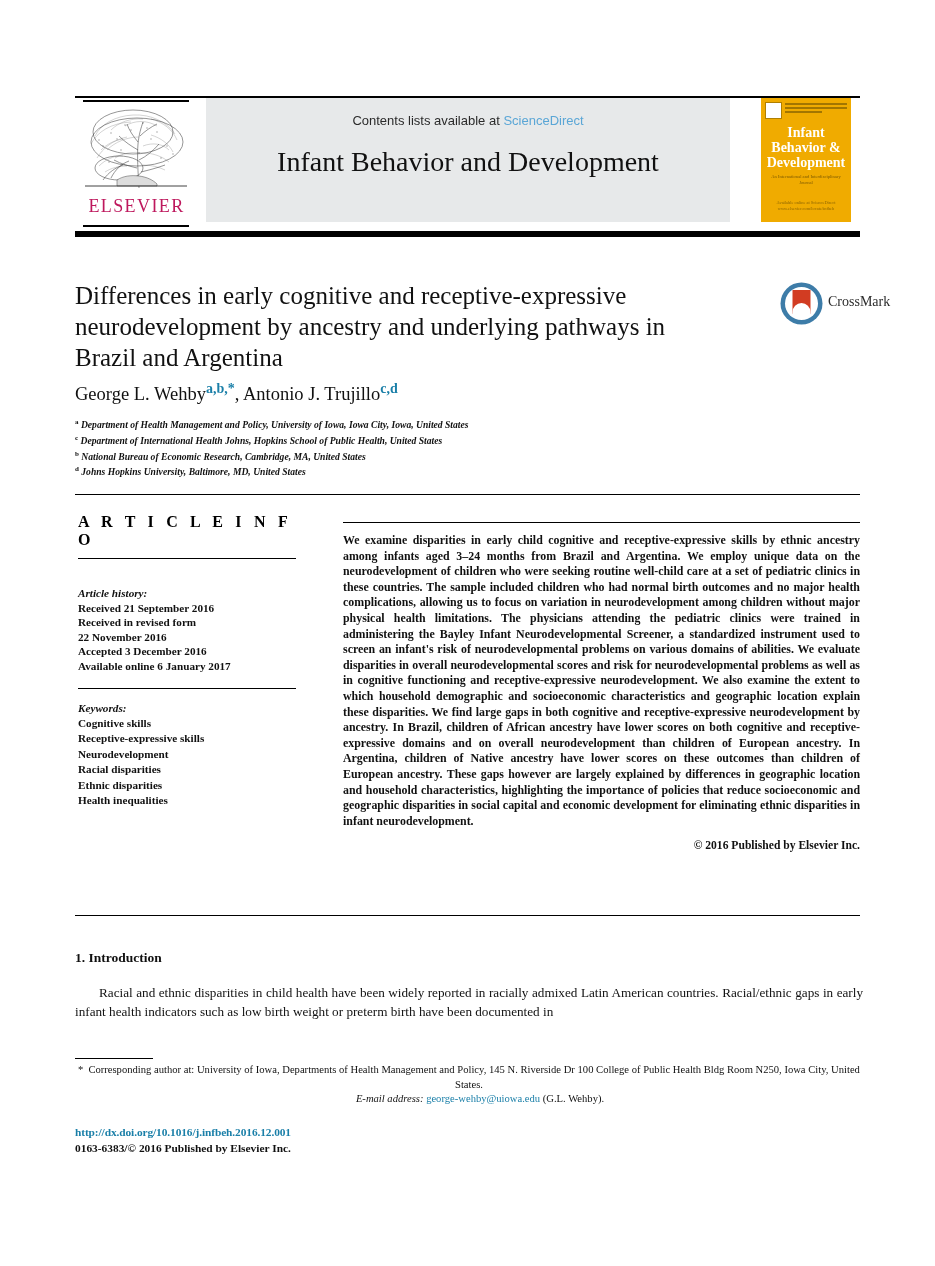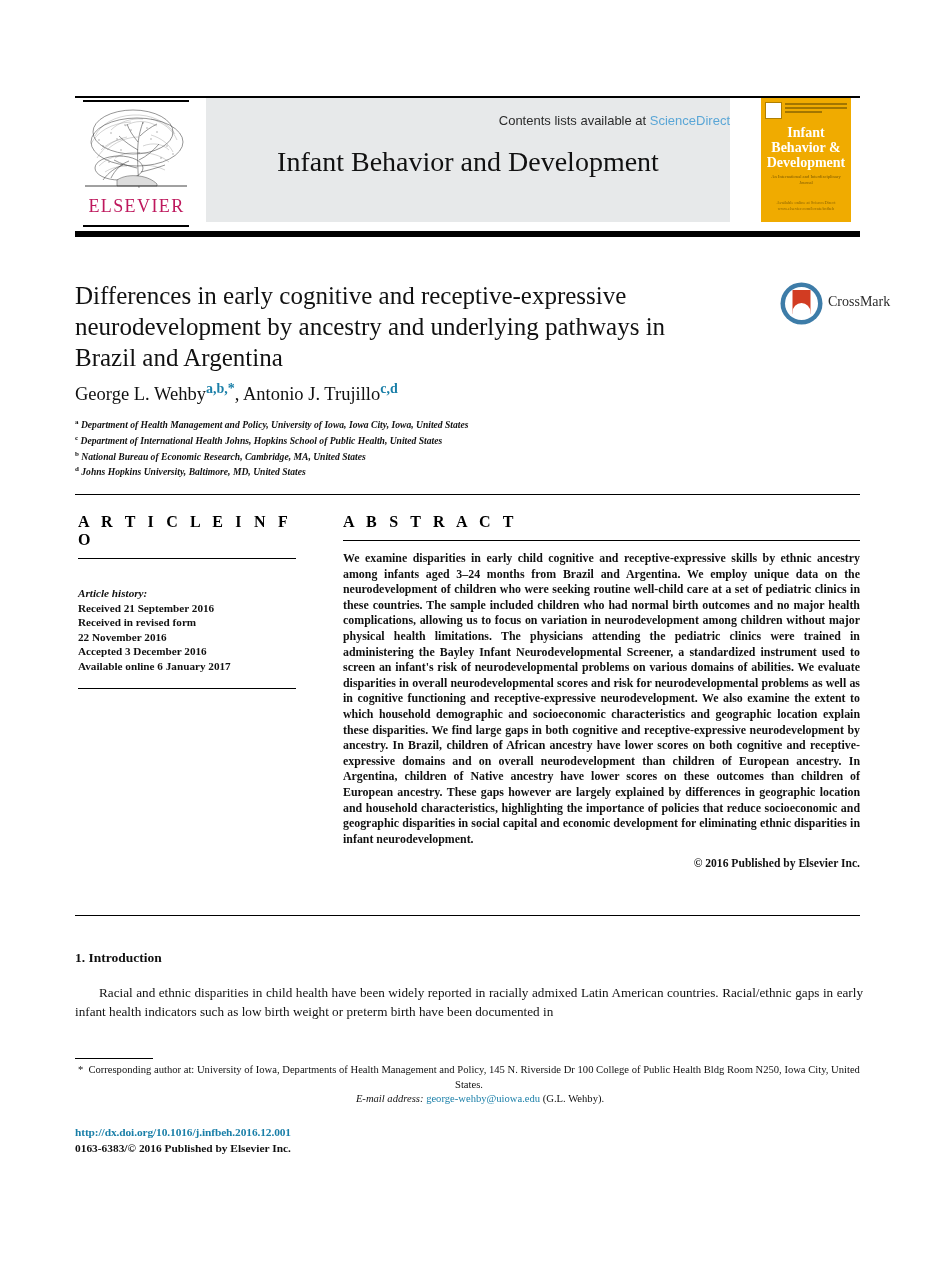--- a/index.html
+++ b/index.html
@@ -93,21 +93,21 @@
     position: absolute;
     left: 131px; top: 0;
     width: 524px;
     height: 124px;
     background: #e7e9ea;
   }
   .banner-line1 {
     position: absolute;
     left: 0; top: 15px;
     width: 524px;
-    text-align: right;
+    text-align: center;
     font-family: "Liberation Sans", sans-serif;
     font-size: 13px;
     color: #2b2b2b;
   }
   .banner-line1 .sd {
     color: #5aa6d6;
   }
   .banner-title {
     position: absolute;
     left: 0; top: 48px;
@@ -521,24 +521,32 @@
     <div class="hr-sub"></div>
     <div class="info-block">
       <div class="info-label">Article history:</div>
       <div>Received 21 September 2016</div>
       <div>Received in revised form</div>
       <div>22 November 2016</div>
       <div>Accepted 3 December 2016</div>
       <div>Available online 6 January 2017</div>
     </div>
     <div class="kw-rule"></div>
+    <div class="kw-block">
+      <div class="info-label">Keywords:</div>
+      <div>Cognitive skills</div>
+      <div>Receptive-expressive skills</div>
+      <div>Neurodevelopment</div>
+      <div>Racial disparities</div>
+      <div>Ethnic disparities</div>
+      <div>Health inequalities</div>
+    </div>
   </div>
 
   <div class="col-abs">
-    <div class="sec-head">A B S T R A C T</div>
     <div class="hr-sub"></div>
     <div class="abs-body">We examine disparities in early child cognitive and receptive-expressive skills by ethnic ancestry among infants aged 3–24 months from Brazil and Argentina. We employ unique data on the neurodevelopment of children who were seeking routine well-child care at a set of pediatric clinics in these countries. The sample included children who had normal birth outcomes and no major health complications, allowing us to focus on variation in neurodevelopment among children without major physical health limitations. The physicians attending the pediatric clinics were trained in administering the Bayley Infant Neurodevelopmental Screener, a standardized instrument used to screen an infant's risk of neurodevelopmental problems on various domains of abilities. We evaluate disparities in overall neurodevelopmental scores and risk for neurodevelopmental problems as well as in cognitive functioning and receptive-expressive neurodevelopment. We also examine the extent to which household demographic and socioeconomic characteristics and geographic location explain these disparities. We find large gaps in both cognitive and receptive-expressive neurodevelopment by ancestry. In Brazil, children of African ancestry have lower scores on both cognitive and receptive-expressive domains and on overall neurodevelopment than children of European ancestry. In Argentina, children of Native ancestry have lower scores on these outcomes than children of European ancestry. These gaps however are largely explained by differences in geographic location and household characteristics, highlighting the importance of policies that reduce socioeconomic and geographic disparities in social capital and economic development for eliminating ethnic disparities in infant neurodevelopment.</div>
     <div class="abs-copy">© 2016 Published by Elsevier Inc.</div>
   </div>
 
   <div class="rule-section-bottom"></div>
 
   <div class="intro-head">1.  Introduction</div>
   <div class="intro-body">Racial and ethnic disparities in child health have been widely reported in racially admixed Latin American countries. Racial/ethnic gaps in early infant health indicators such as low birth weight or preterm birth have been documented in</div>
 

